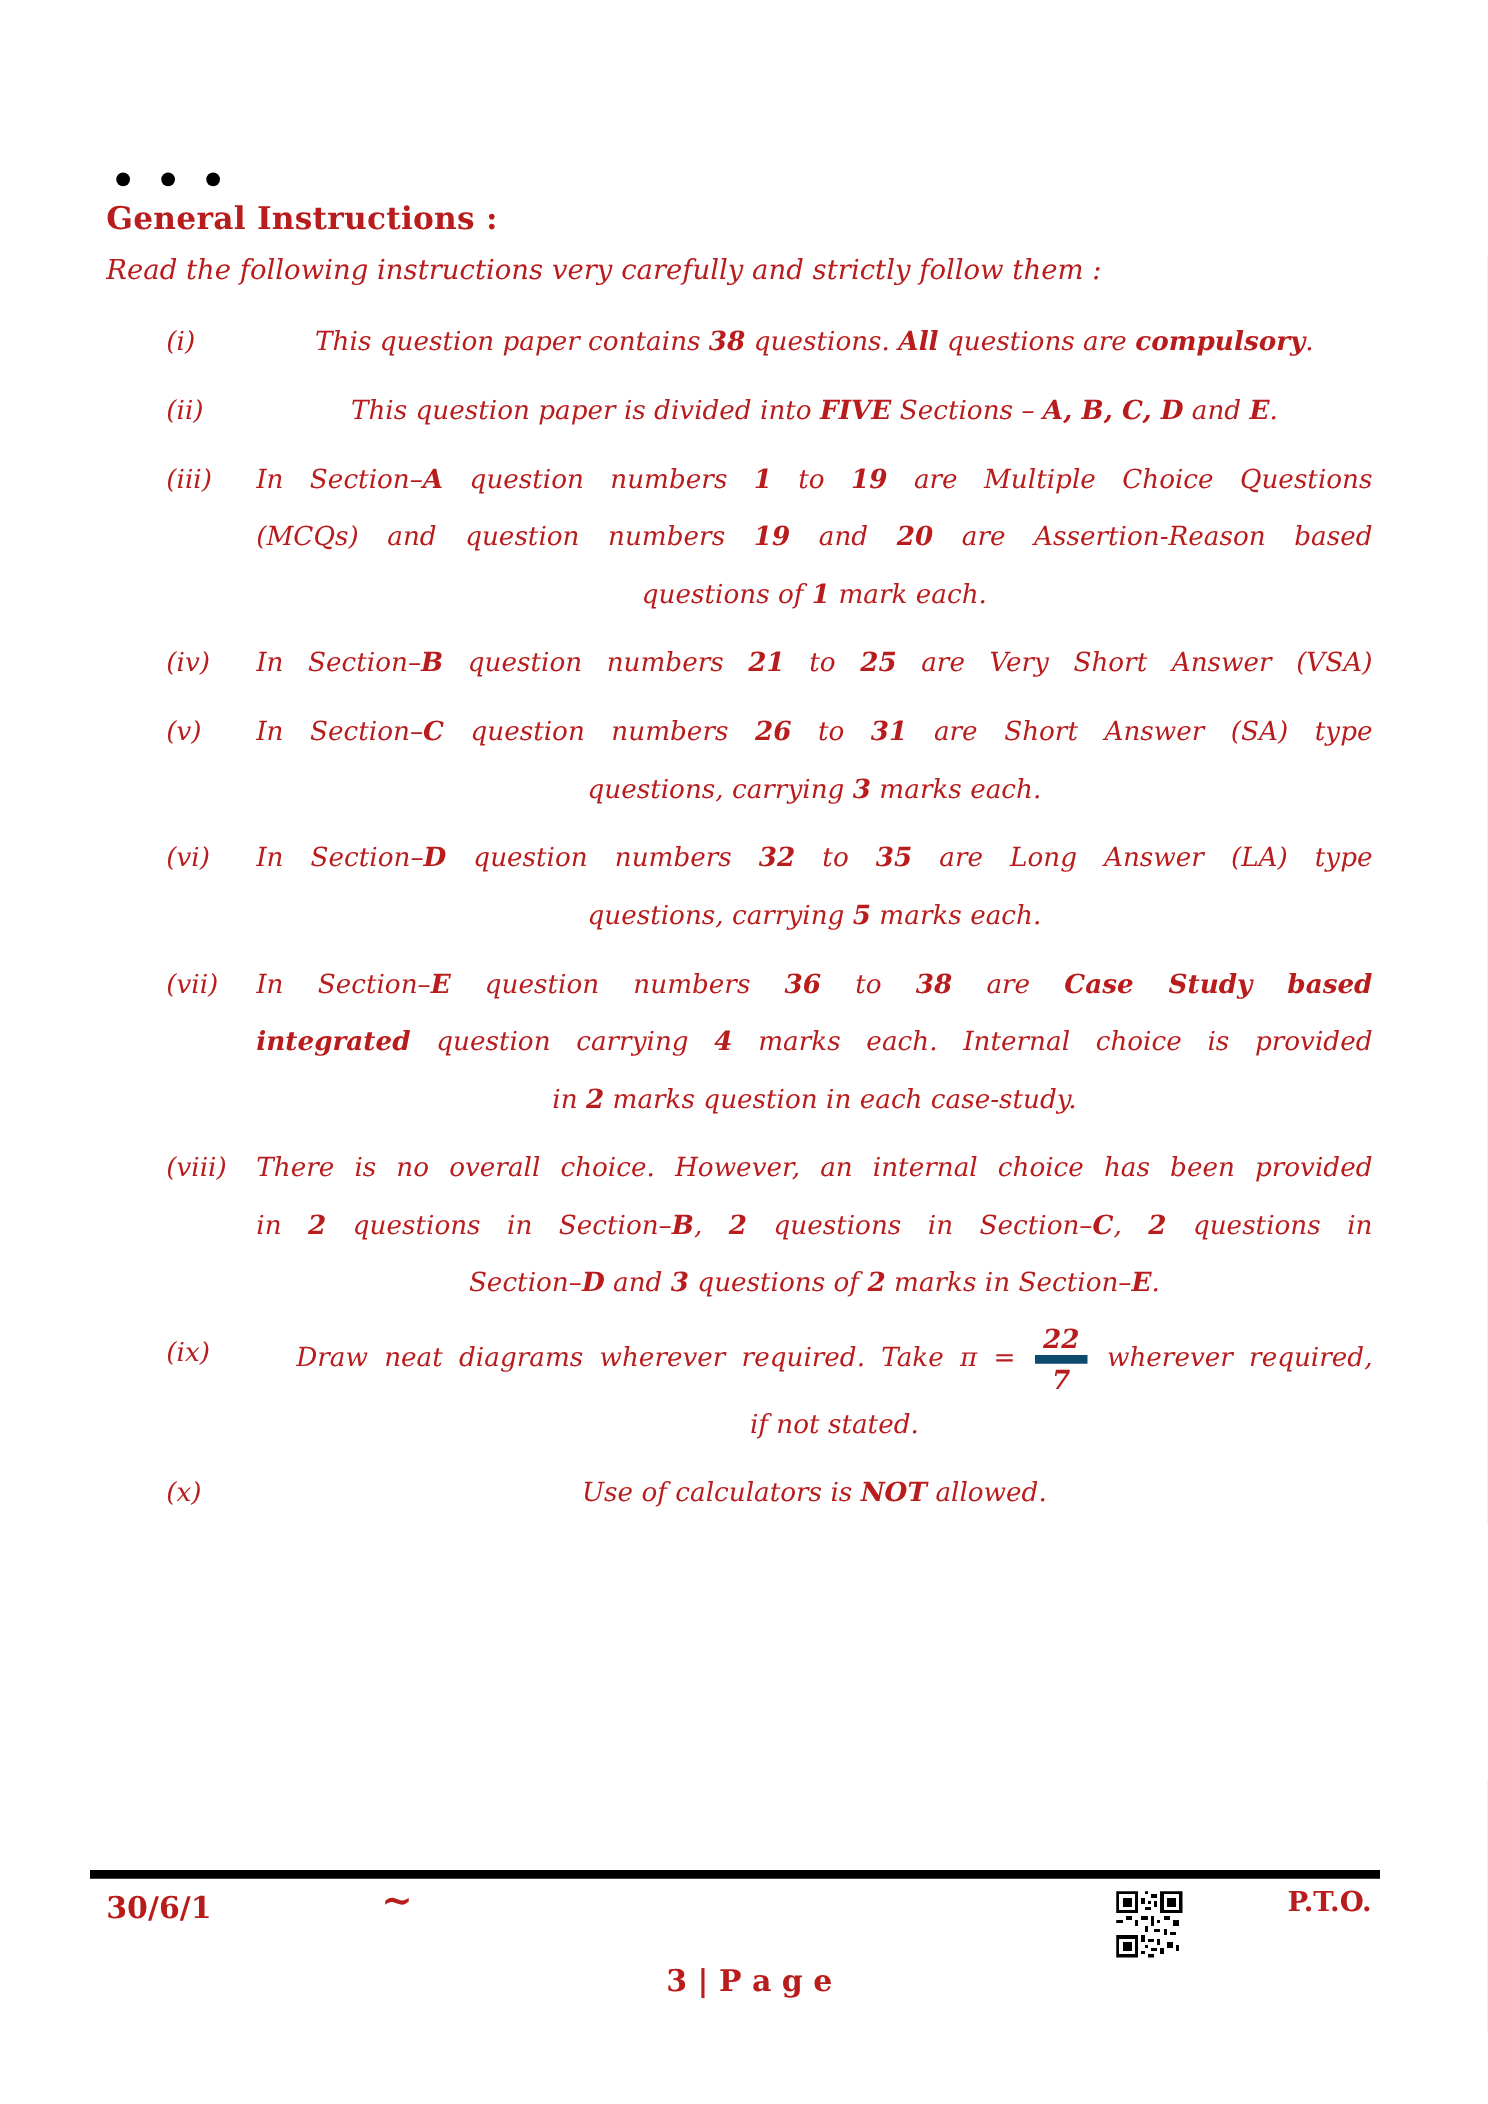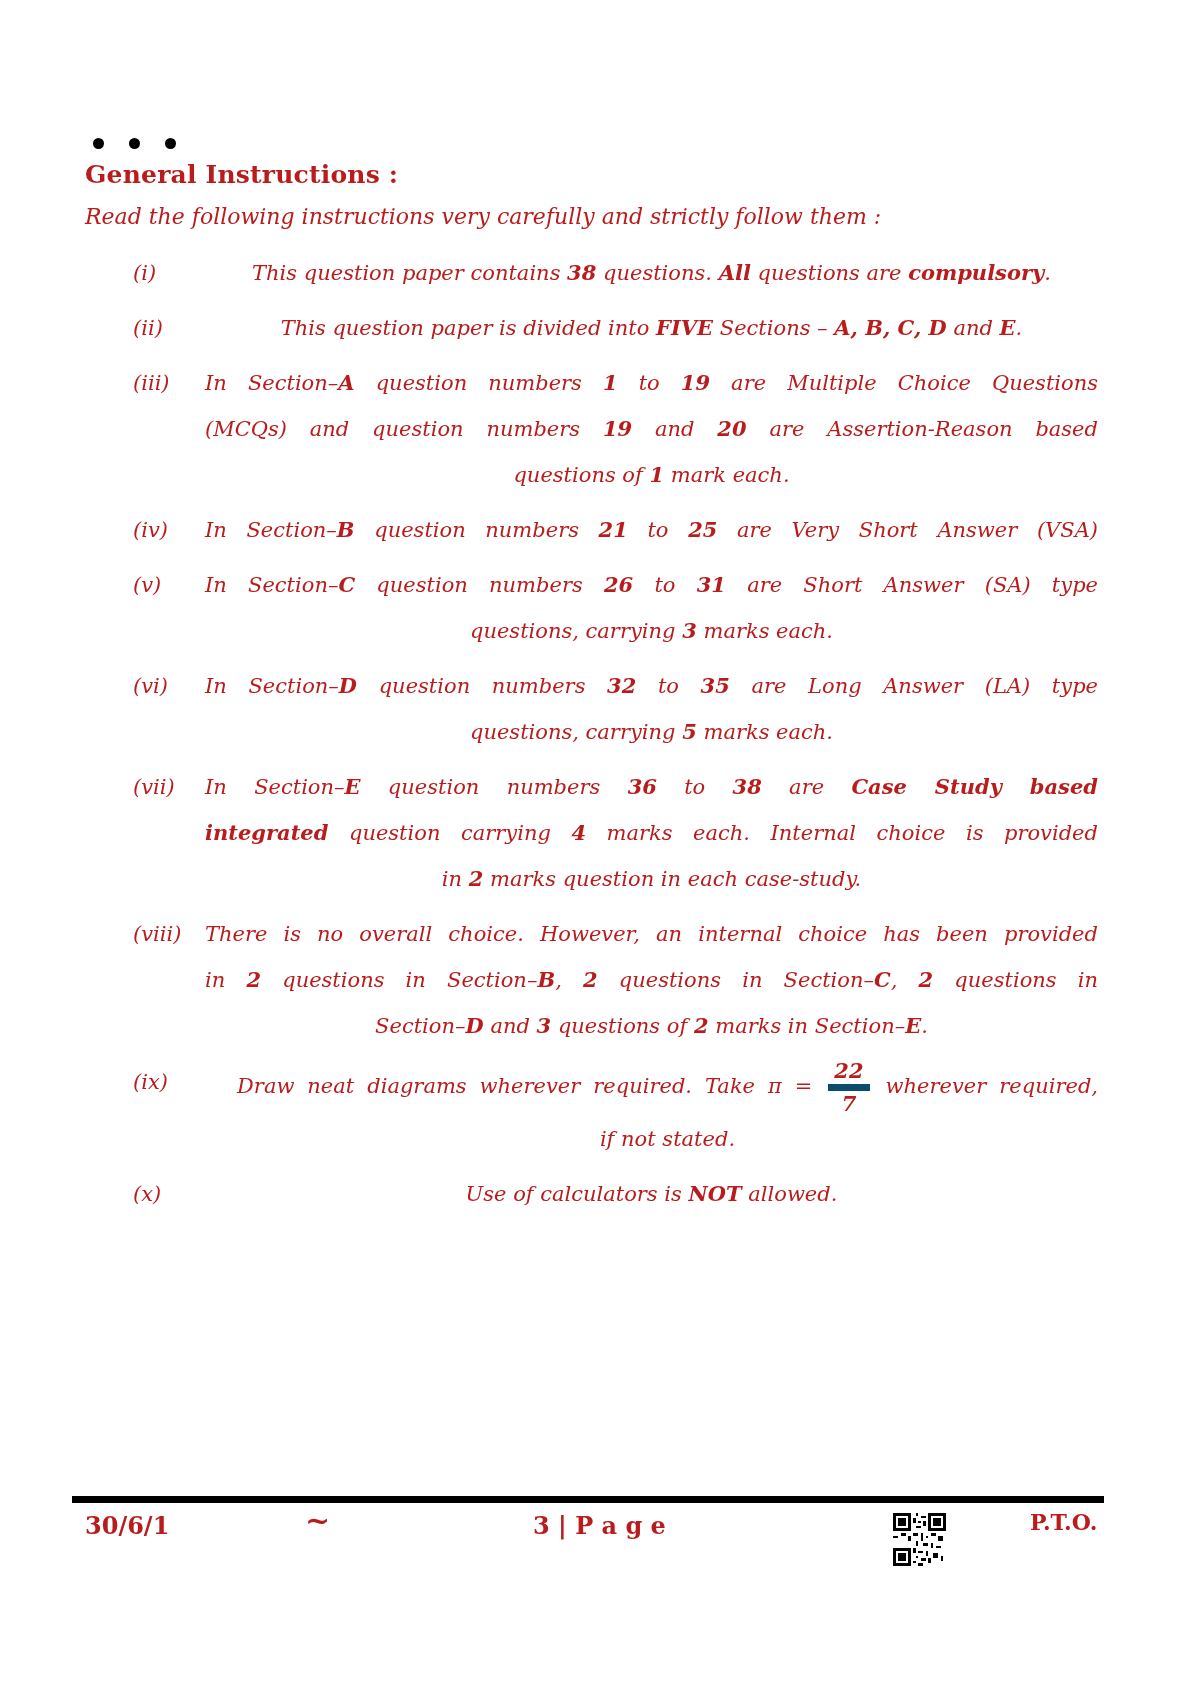--- a/index.html
+++ b/index.html
@@ -36,21 +36,21 @@
   .frac{
     display:inline-block;vertical-align:middle;text-align:center;
     line-height:1.15;font-weight:bold;padding:0 3px;
     text-align-last:center;
   }
   .frac .fn{display:block;border-bottom:7px solid #0c4a6e;padding:0 6px 1px;}
   .frac .fd{display:block;padding-top:1px;}
   .footer-rule{position:absolute;top:1496px;left:72px;width:1032px;height:7px;background:#000;}
   .f-code{position:absolute;top:1511px;left:85px;font-size:24px;font-weight:bold;}
   .f-tilde{position:absolute;top:1503px;left:305px;font-size:30px;font-weight:bold;}
-  .f-page{position:absolute;top:1511px;left:533px;font-size:24px;font-weight:bold;}
+  .f-page{position:absolute;top:1570px;left:533px;font-size:24px;font-weight:bold;}
   .f-qr{position:absolute;top:1513px;left:893px;width:53px;height:53px;}
   .f-qr svg{display:block;}
   .f-pto{position:absolute;top:1509px;left:1030px;font-size:22px;font-weight:bold;}
 </style>
 </head>
 <body>
 
 <div class="page">
 
   <div class="dots">

